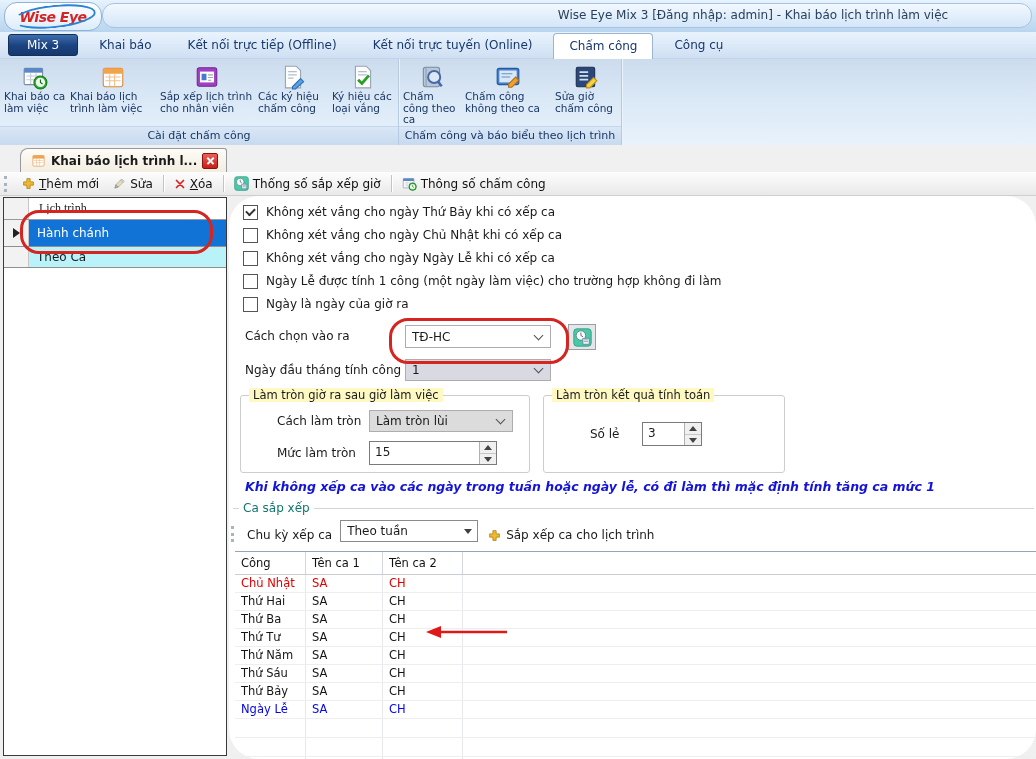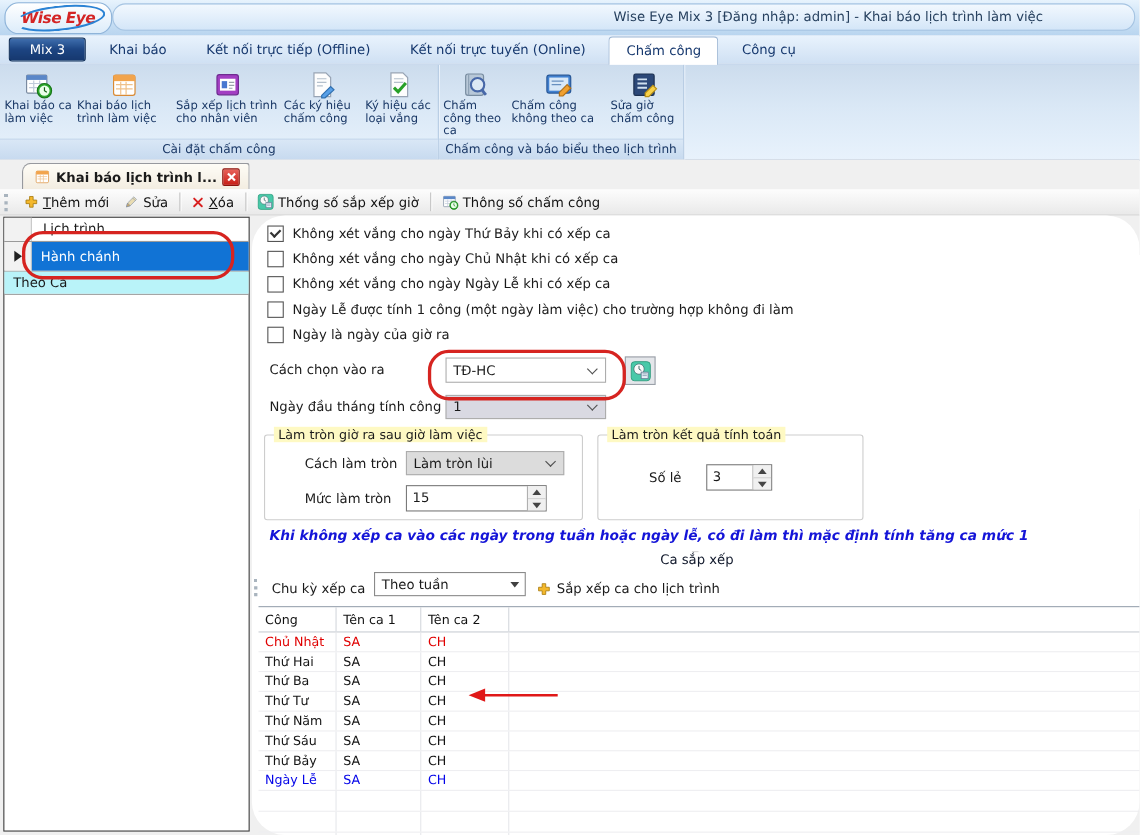--- a/index.html
+++ b/index.html
@@ -63,28 +63,28 @@
   .tbtn{display:flex;align-items:center;gap:4px;padding:2px 4px;cursor:pointer;color:#111;}
   .tsep{width:1px;height:17px;background:#c4c4c4;box-shadow:1px 0 0 #fff;}
   .accel{text-decoration:underline;}
 
   
   .workspace{position:absolute;left:0;top:196px;width:100%;height:563px;background:#f0f0f0;}
   .main{position:absolute;left:229px;top:0;right:0;bottom:0;background:#fff;border-radius:30px;}
 
   
   .leftgrid{position:absolute;left:3px;top:1px;width:224px;bottom:3px;background:#fff;border:1px solid #3a3a3a;box-sizing:border-box;}
-  .lg-header{height:21px;line-height:21px;border-bottom:1px solid #9a9a9a;display:flex;}
+  .lg-header{height:21px;line-height:21px;border-bottom:1px solid #9a9a9a;display:flex;font-family:Liberation Serif, serif;}
   .lg-selcol{width:25px;border-right:1px solid #c6c6c6;background:#f2f2f2;box-sizing:border-box;}
   .lg-htext{padding-left:10px;}
   .lgrow{height:26px;display:flex;align-items:stretch;border-bottom:1px solid #8f8f8f;cursor:pointer;}
   .lgrow .lgsel{width:25px;background:#f2f2f2;border-right:1px solid #c6c6c6;display:flex;align-items:center;justify-content:center;box-sizing:border-box;}
   .lgrow .lgtext{flex:1;display:flex;align-items:center;padding-left:8px;}
   .lgrow.sel .lgtext{background:#1173d5;color:#fff;}
-  .lgrow.alt{height:20px;flex-direction:column;} .lgrow.alt .lgtext{background:#b9f3f9;}
+  .lgrow.alt{height:20px;} .lgrow.alt .lgtext{background:#b9f3f9;}
   .tri{width:0;height:0;border-left:7px solid #222;border-top:5px solid transparent;border-bottom:5px solid transparent;}
 
   
   .cbrow{display:flex;align-items:center;margin-bottom:9px;height:14px;}
   .cbox{width:13px;height:13px;border:1px solid #555;background:#fff;margin-right:8px;position:relative;cursor:pointer;flex:none;}
   .cbox.checked::after{content:"";position:absolute;left:2px;top:2.5px;width:7px;height:4px;
     border-left:2px solid #333;border-bottom:2px solid #333;transform:rotate(-45deg);}
   .cblabel{font-size:12px;}
 
   .flabel{position:absolute;font-size:12px;white-space:nowrap;}
@@ -109,21 +109,21 @@
   .spin-text{flex:1;padding:3px 0 0 5px;font-size:12px;}
   .spin-btns{width:16px;display:flex;flex-direction:column;border-left:1px solid #b0b0b0;}
   .sb{flex:1;background:#f0f0f0;border-bottom:1px solid #c8c8c8;position:relative;cursor:pointer;}
   .sb:last-child{border-bottom:none;}
   .sb::after{content:"";position:absolute;left:4px;}
   .sb.up::after{top:3px;border-left:4px solid transparent;border-right:4px solid transparent;border-bottom:5px solid #444;}
   .sb.dn::after{top:3.5px;border-left:4px solid transparent;border-right:4px solid transparent;border-top:5px solid #444;}
 
   .note{position:absolute;color:#1414d8;font-weight:bold;font-style:italic;font-size:12.5px;white-space:nowrap;}
 
-  .capline{position:absolute;display:flex;align-items:center;font-size:12px;color:#0f172a;flex-direction:column;}
+  .capline{position:absolute;display:flex;align-items:center;font-size:12px;color:#0f766e;}
   .capline .seg{height:1px;background:#d4d4d4;}
   .capline .seg.pre{width:6px;margin-right:4px;}
   .capline .seg.post{flex:1;margin-left:4px;}
 
   .shift-toolbar{position:absolute;display:flex;align-items:flex-end;}
   .assign-btn{display:flex;align-items:center;gap:5px;margin-left:10px;cursor:pointer;}
 
   
   .shift-table{position:absolute;border-top:1px solid #9aa4b0;}
   .trow{display:grid;grid-template-columns:71px 77px 80px 1fr;height:17px;}

